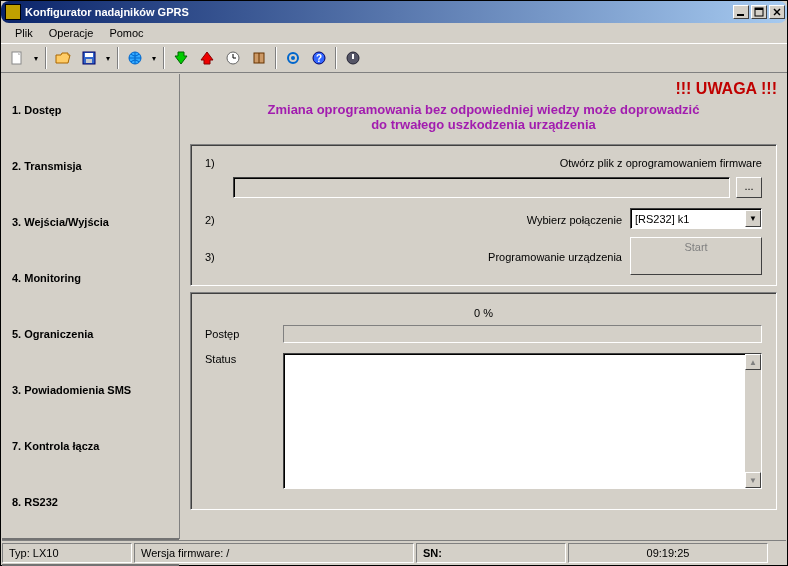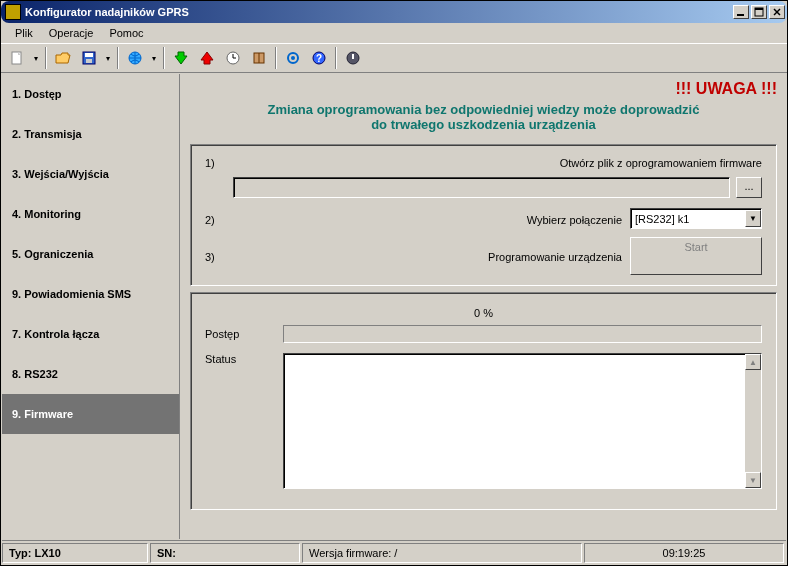--- a/index.html
+++ b/index.html
@@ -103,40 +103,41 @@
   }
   .side-item {
     height: 40px;
     display:flex;
     align-items:center;
     padding: 0 10px;
     font-weight:bold;
     font-size: 11px;
     color:#000;
     background:#d4d0c8;
+    margin-top:16px;
   }
   .side-item.active {
     background:#737373;
     color:#fff;
   }
   .content {
     flex:1;
     background:#d4d0c8;
     padding: 6px 10px 6px 10px;
     position:relative;
   }
   .warn-title {
     text-align:right;
     color:#c00000;
     font-weight:bold;
     font-size:16px;
   }
   .warn-body {
     text-align:center;
-    color:#0f766e;
+    color:#a21caf;
     font-weight:bold;
     font-size:13px;
     margin-top:4px;
   }
   .panel {
     border: 1px solid #808080;
     border-right-color:#fff; border-bottom-color:#fff;
     box-shadow: inset 1px 1px 0 #404040, inset -1px -1px 0 #d4d0c8;
     background:#d4d0c8;
     padding: 10px 14px;
@@ -268,21 +269,21 @@
     border-top:1px solid #808080;
   }
   .status-cell {
     border:1px solid #808080;
     border-right-color:#fff; border-bottom-color:#fff;
     height:20px;
     line-height:18px;
     padding:0 6px;
     margin-right:2px;
   }
-  .sc1{ width:146px; font-weight:bold;}
+  .sc1{ width:130px; font-weight:normal;}
   .sc2{ width:150px; font-weight:bold;}
   .sc3{ width:280px; }
   .sc4{ width:200px; text-align:center;}
 </style>
 </head>
 <body>
 
 <div class="window">
 
   <div class="titlebar">
@@ -391,21 +392,21 @@
     </div>
   </div>
 
   <div class="main">
     <div class="sidebar">
       <div class="side-item">1. Dostęp</div>
       <div class="side-item">2. Transmisja</div>
       <div class="side-item">3. Wejścia/Wyjścia</div>
       <div class="side-item">4. Monitoring</div>
       <div class="side-item">5. Ograniczenia</div>
-      <div class="side-item">9. Powiadomienia SMS</div>
+      <div class="side-item">3. Powiadomienia SMS</div>
       <div class="side-item">7. Kontrola łącza</div>
       <div class="side-item">8. RS232</div>
       <div class="side-item active">9. Firmware</div>
     </div>
 
     <div class="content">
       <div class="warn-title">!!! UWAGA !!!</div>
       <div class="warn-body">
         <span>Zmiana oprogramowania bez odpowiedniej wiedzy może doprowadzić</span><br>
         <span>do trwałego uszkodzenia urządzenia</span>
@@ -454,18 +455,18 @@
               <div class="scroll-btn" style="position:absolute;bottom:0;left:0;right:0;">▼</div>
             </div>
           </div>
         </div>
       </div>
     </div>
   </div>
 
   <div class="statusbar">
     <div class="status-cell sc1">Typ: LX10</div>
+    <div class="status-cell sc3">Wersja firmware: /</div>
     <div class="status-cell sc2">SN:</div>
-    <div class="status-cell sc3">Wersja firmware: /</div>
     <div class="status-cell sc4">09:19:25</div>
   </div>
 
 </div>
 
 </body></html>

